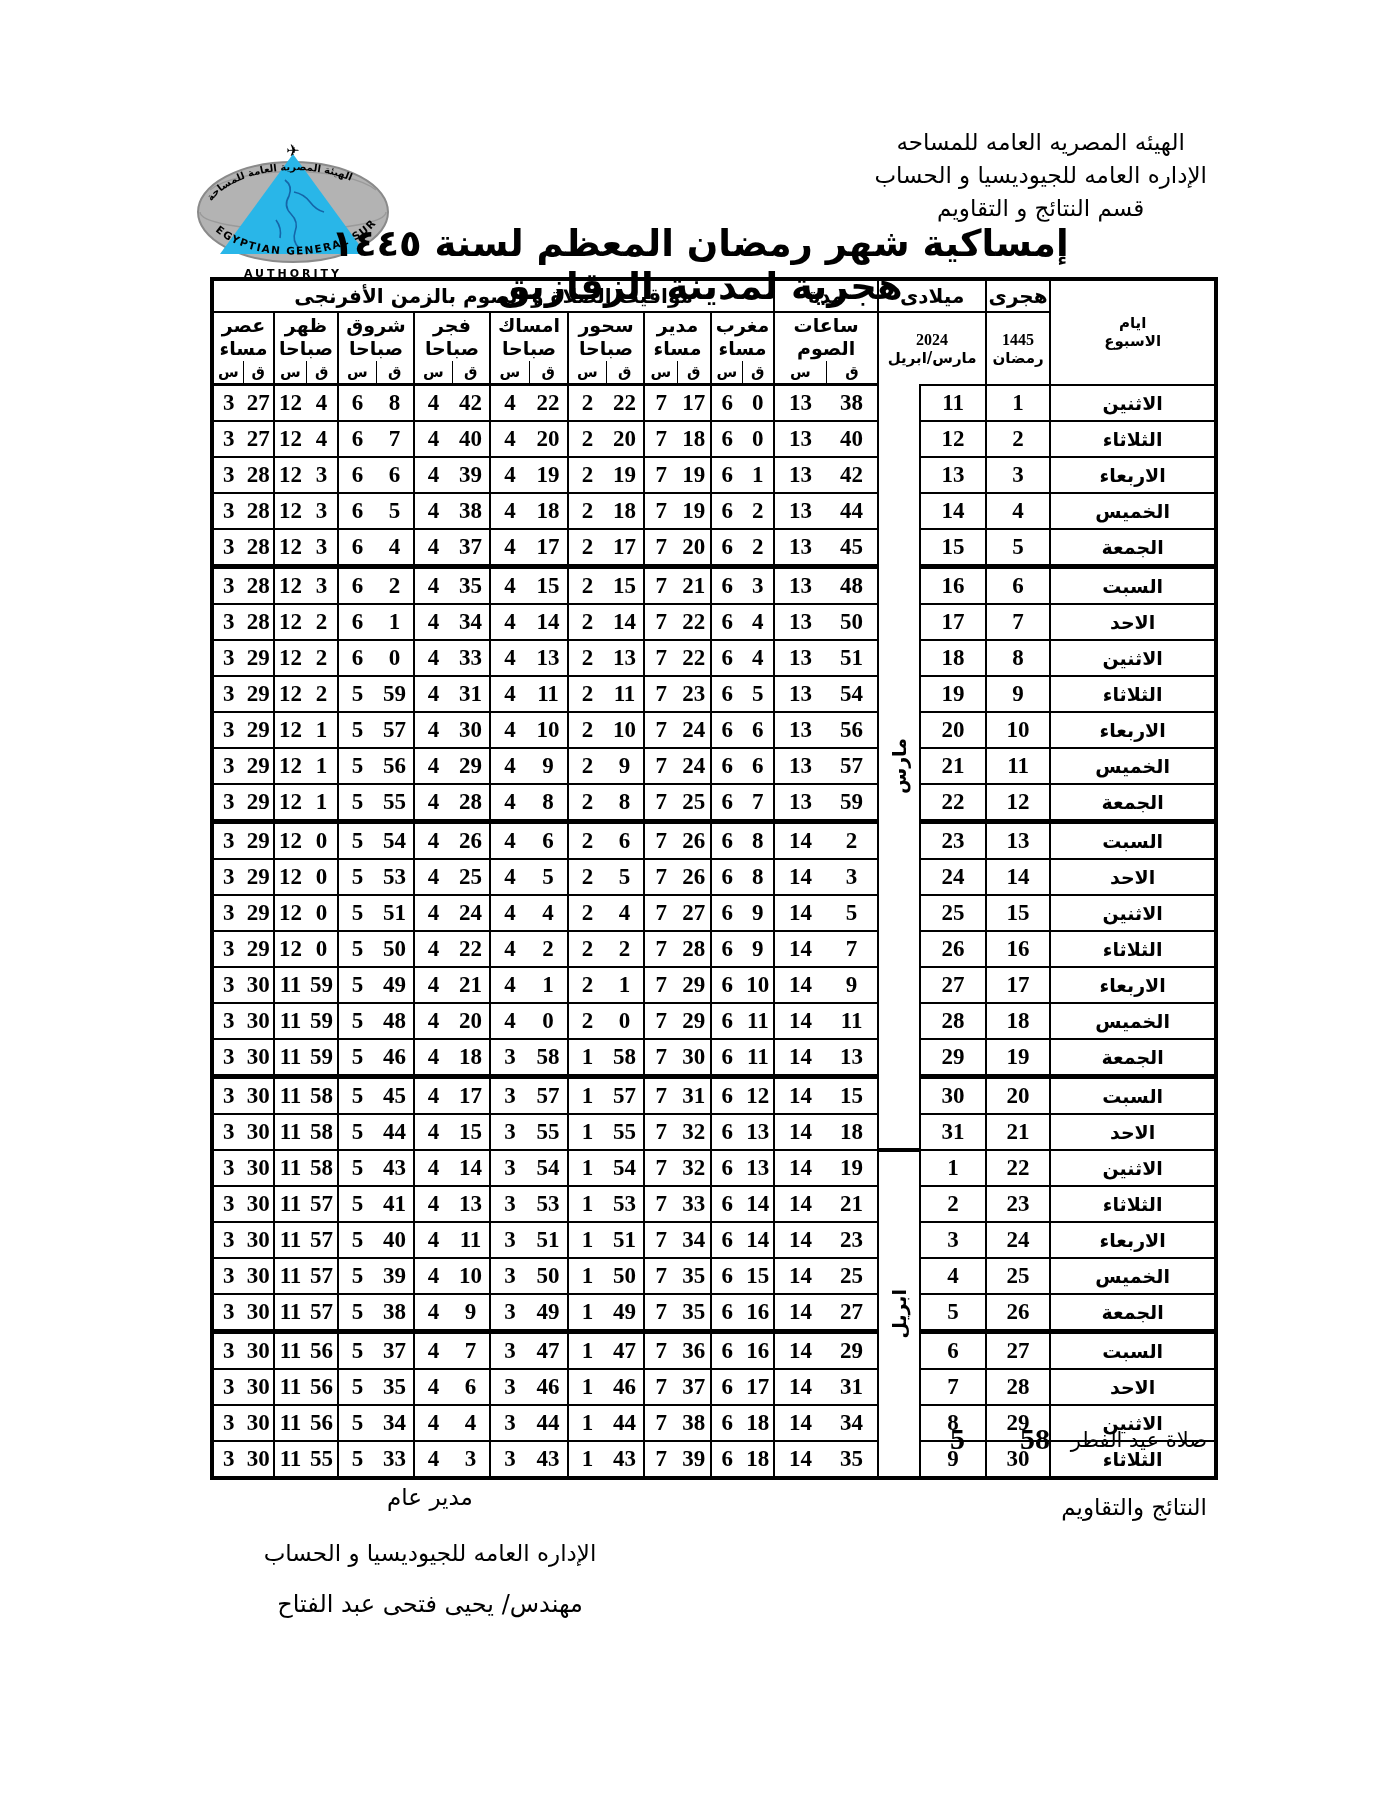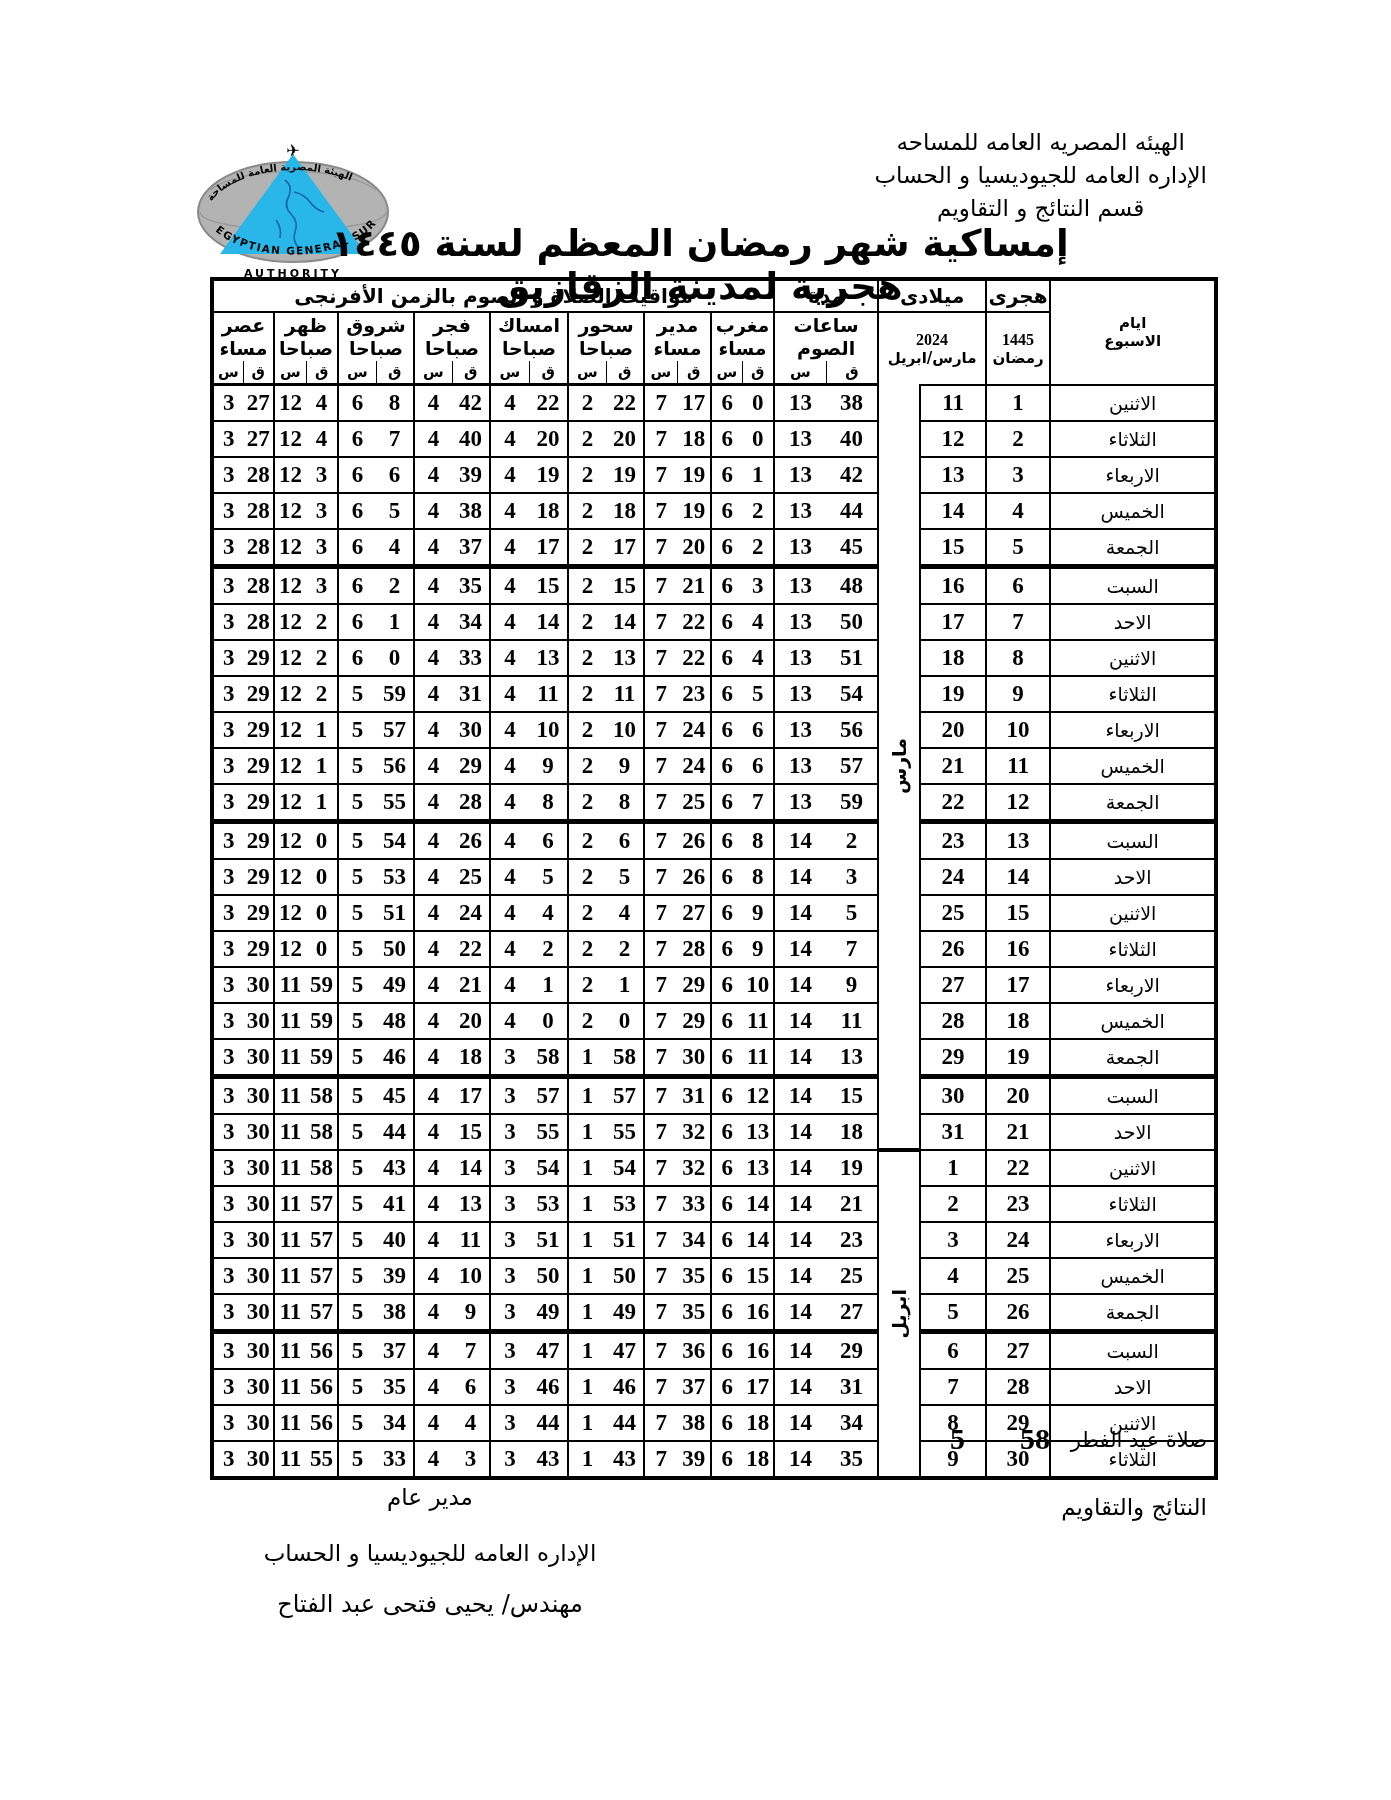--- a/index.html
+++ b/index.html
@@ -21,21 +21,21 @@
   th{font-weight:700;}
   .v{border-left:2px solid #000;}
   .q{border-left:1px solid #000;}
   .band1 th{height:30px;font-size:20px;border-bottom:2px solid #000;}
   .band2 th{height:48px;font-size:19px;line-height:1.2;}
   .band3 th{height:22px;font-size:15px;border-bottom:3px solid #000;font-family:"DejaVu Sans",sans-serif;}
   tbody td{height:34px;border-top:2px solid #000;text-align:center;vertical-align:middle;}
   tr.we td{border-bottom:5px solid #000;}
   .num{font-family:"Liberation Serif","DejaVu Serif",serif;font-size:23px;font-weight:700;}
   .num .h,.num .m{display:inline-block;width:50%;text-align:center;}
-  .wd{font-size:19px;font-weight:400;direction:rtl;}
+  .wd{font-size:19px;font-weight:700;direction:rtl;}
   .strip{border-top:none;}
   .strip-april{border-top:4px solid #000;}
   .vtext{writing-mode:vertical-rl;transform:rotate(180deg);margin:0 auto;
          font-size:19px;font-weight:700;}
   .twoline div{text-align:center;}
   .smallline{font-size:15px;}
   .yearnum{font-family:"Liberation Serif","DejaVu Serif",serif;font-size:16px;}
 
   
   .eid-time{position:absolute;top:1422px;left:950px;width:100px;text-align:center;

